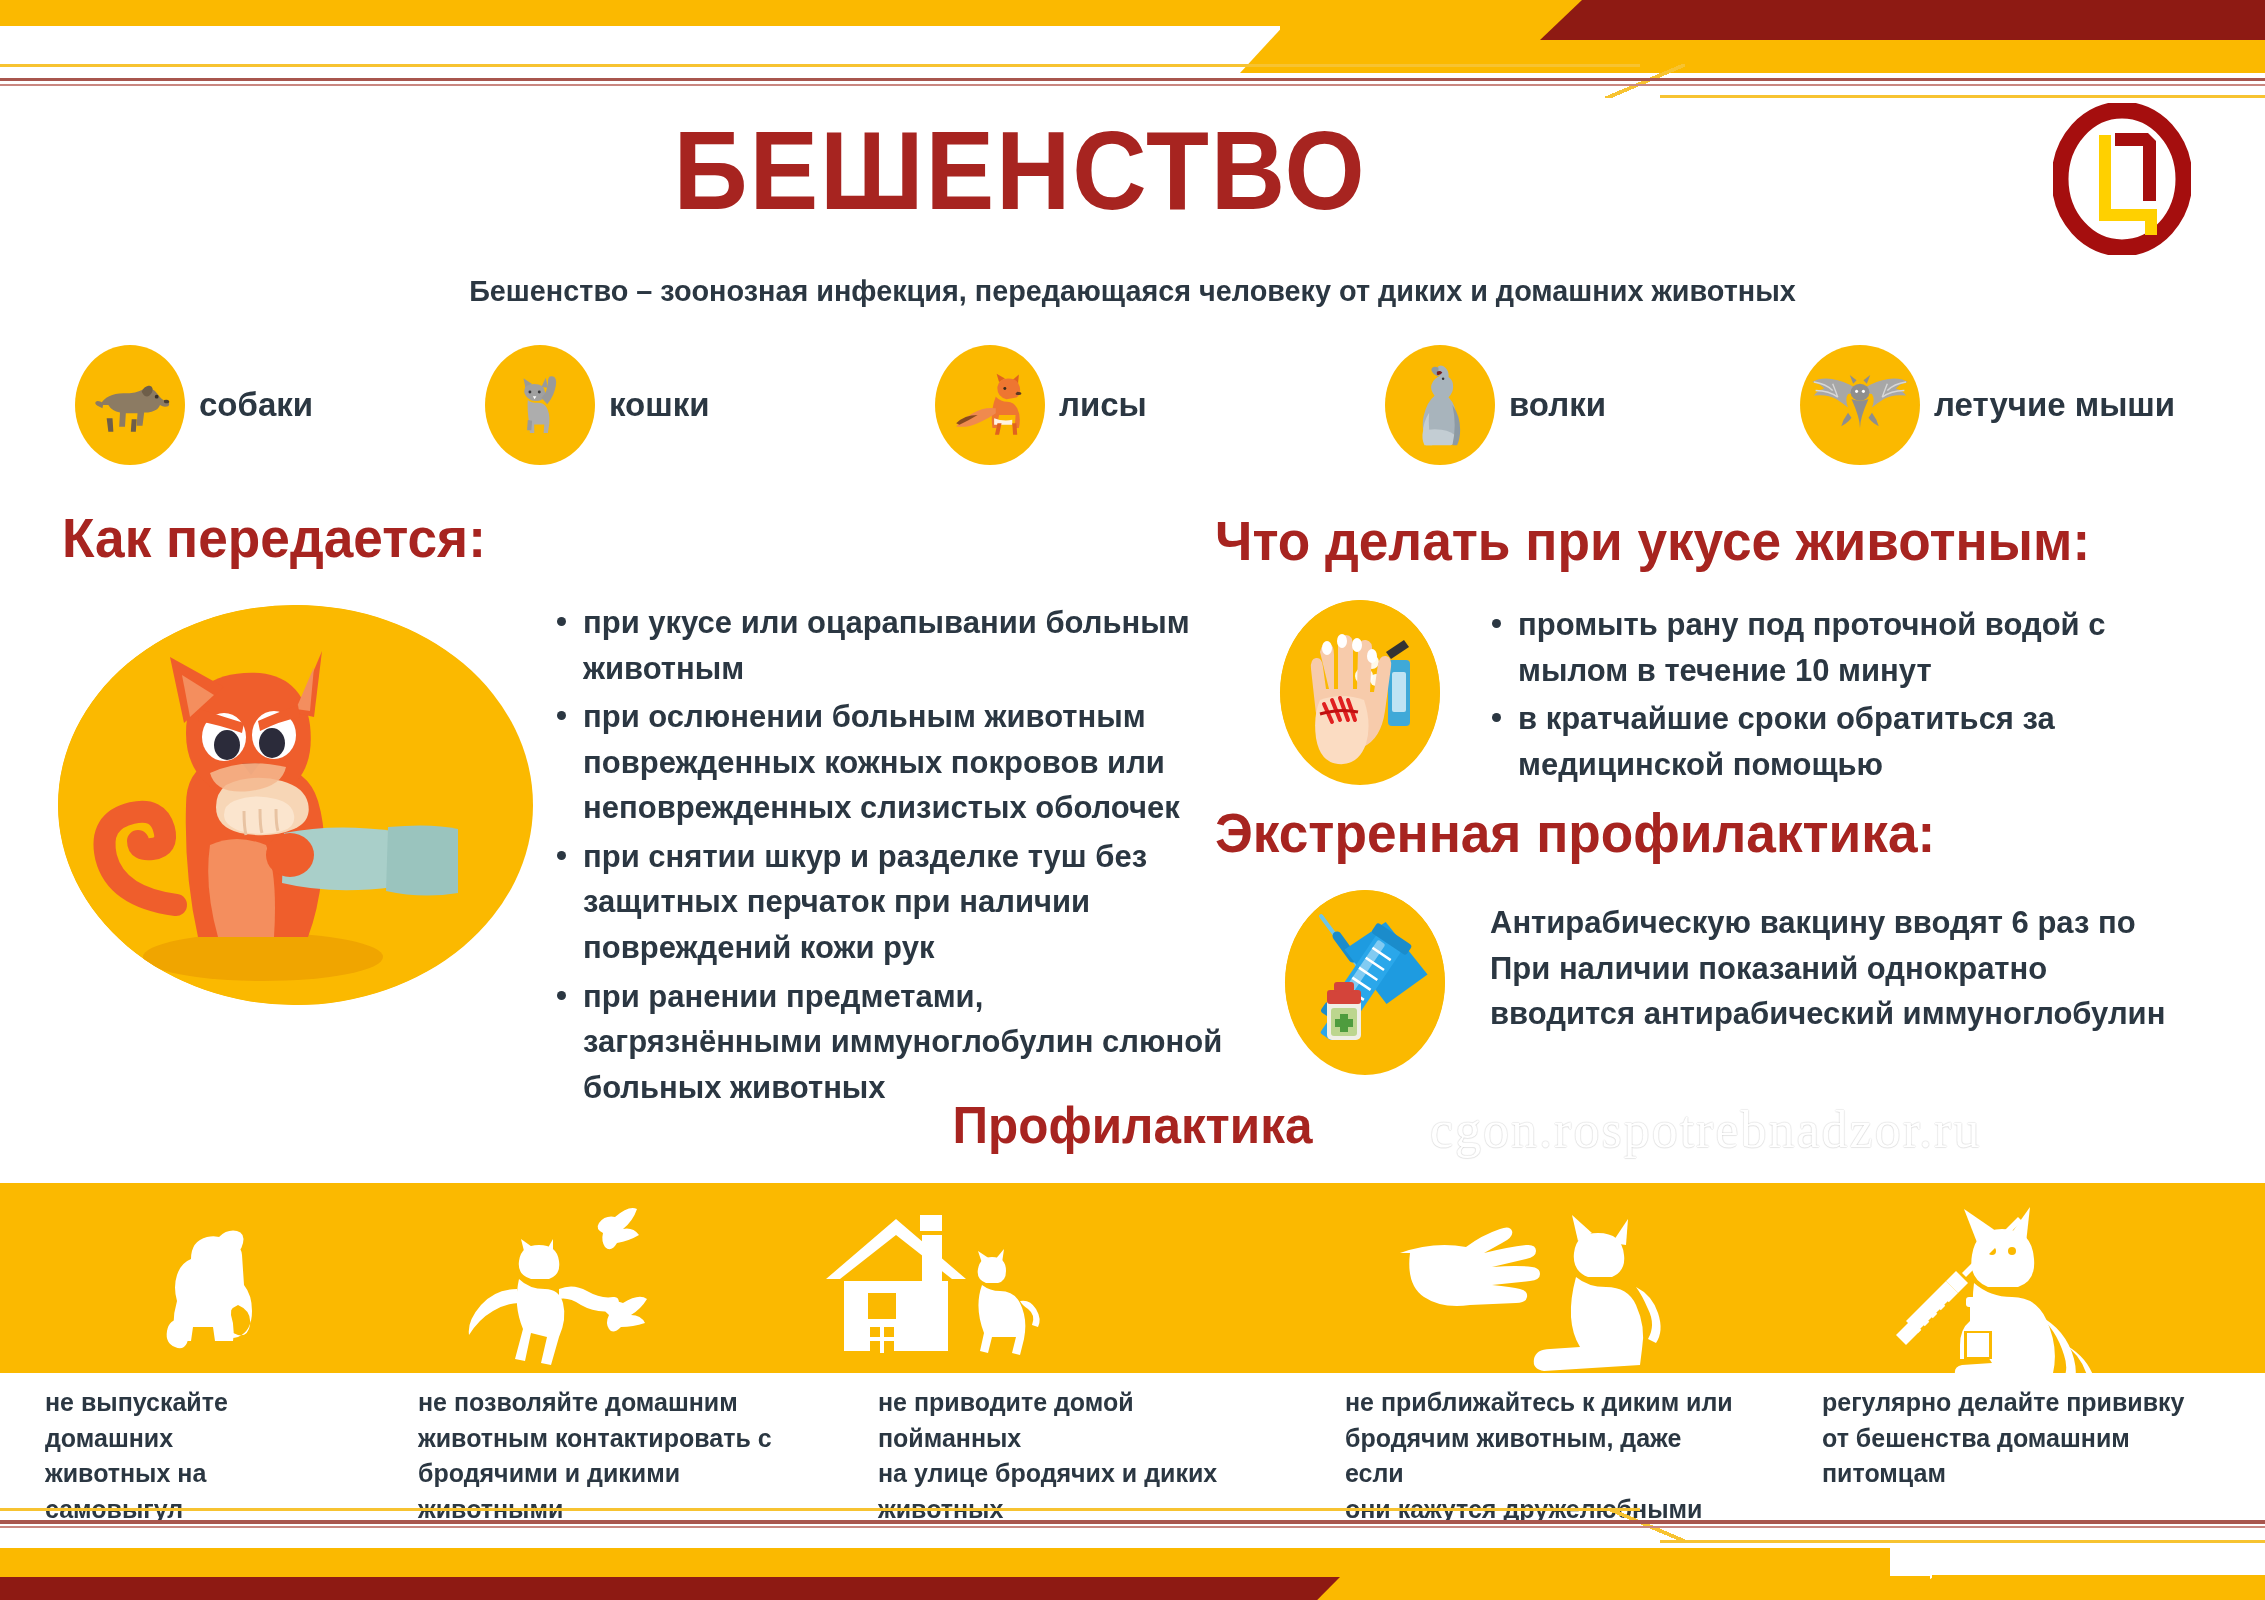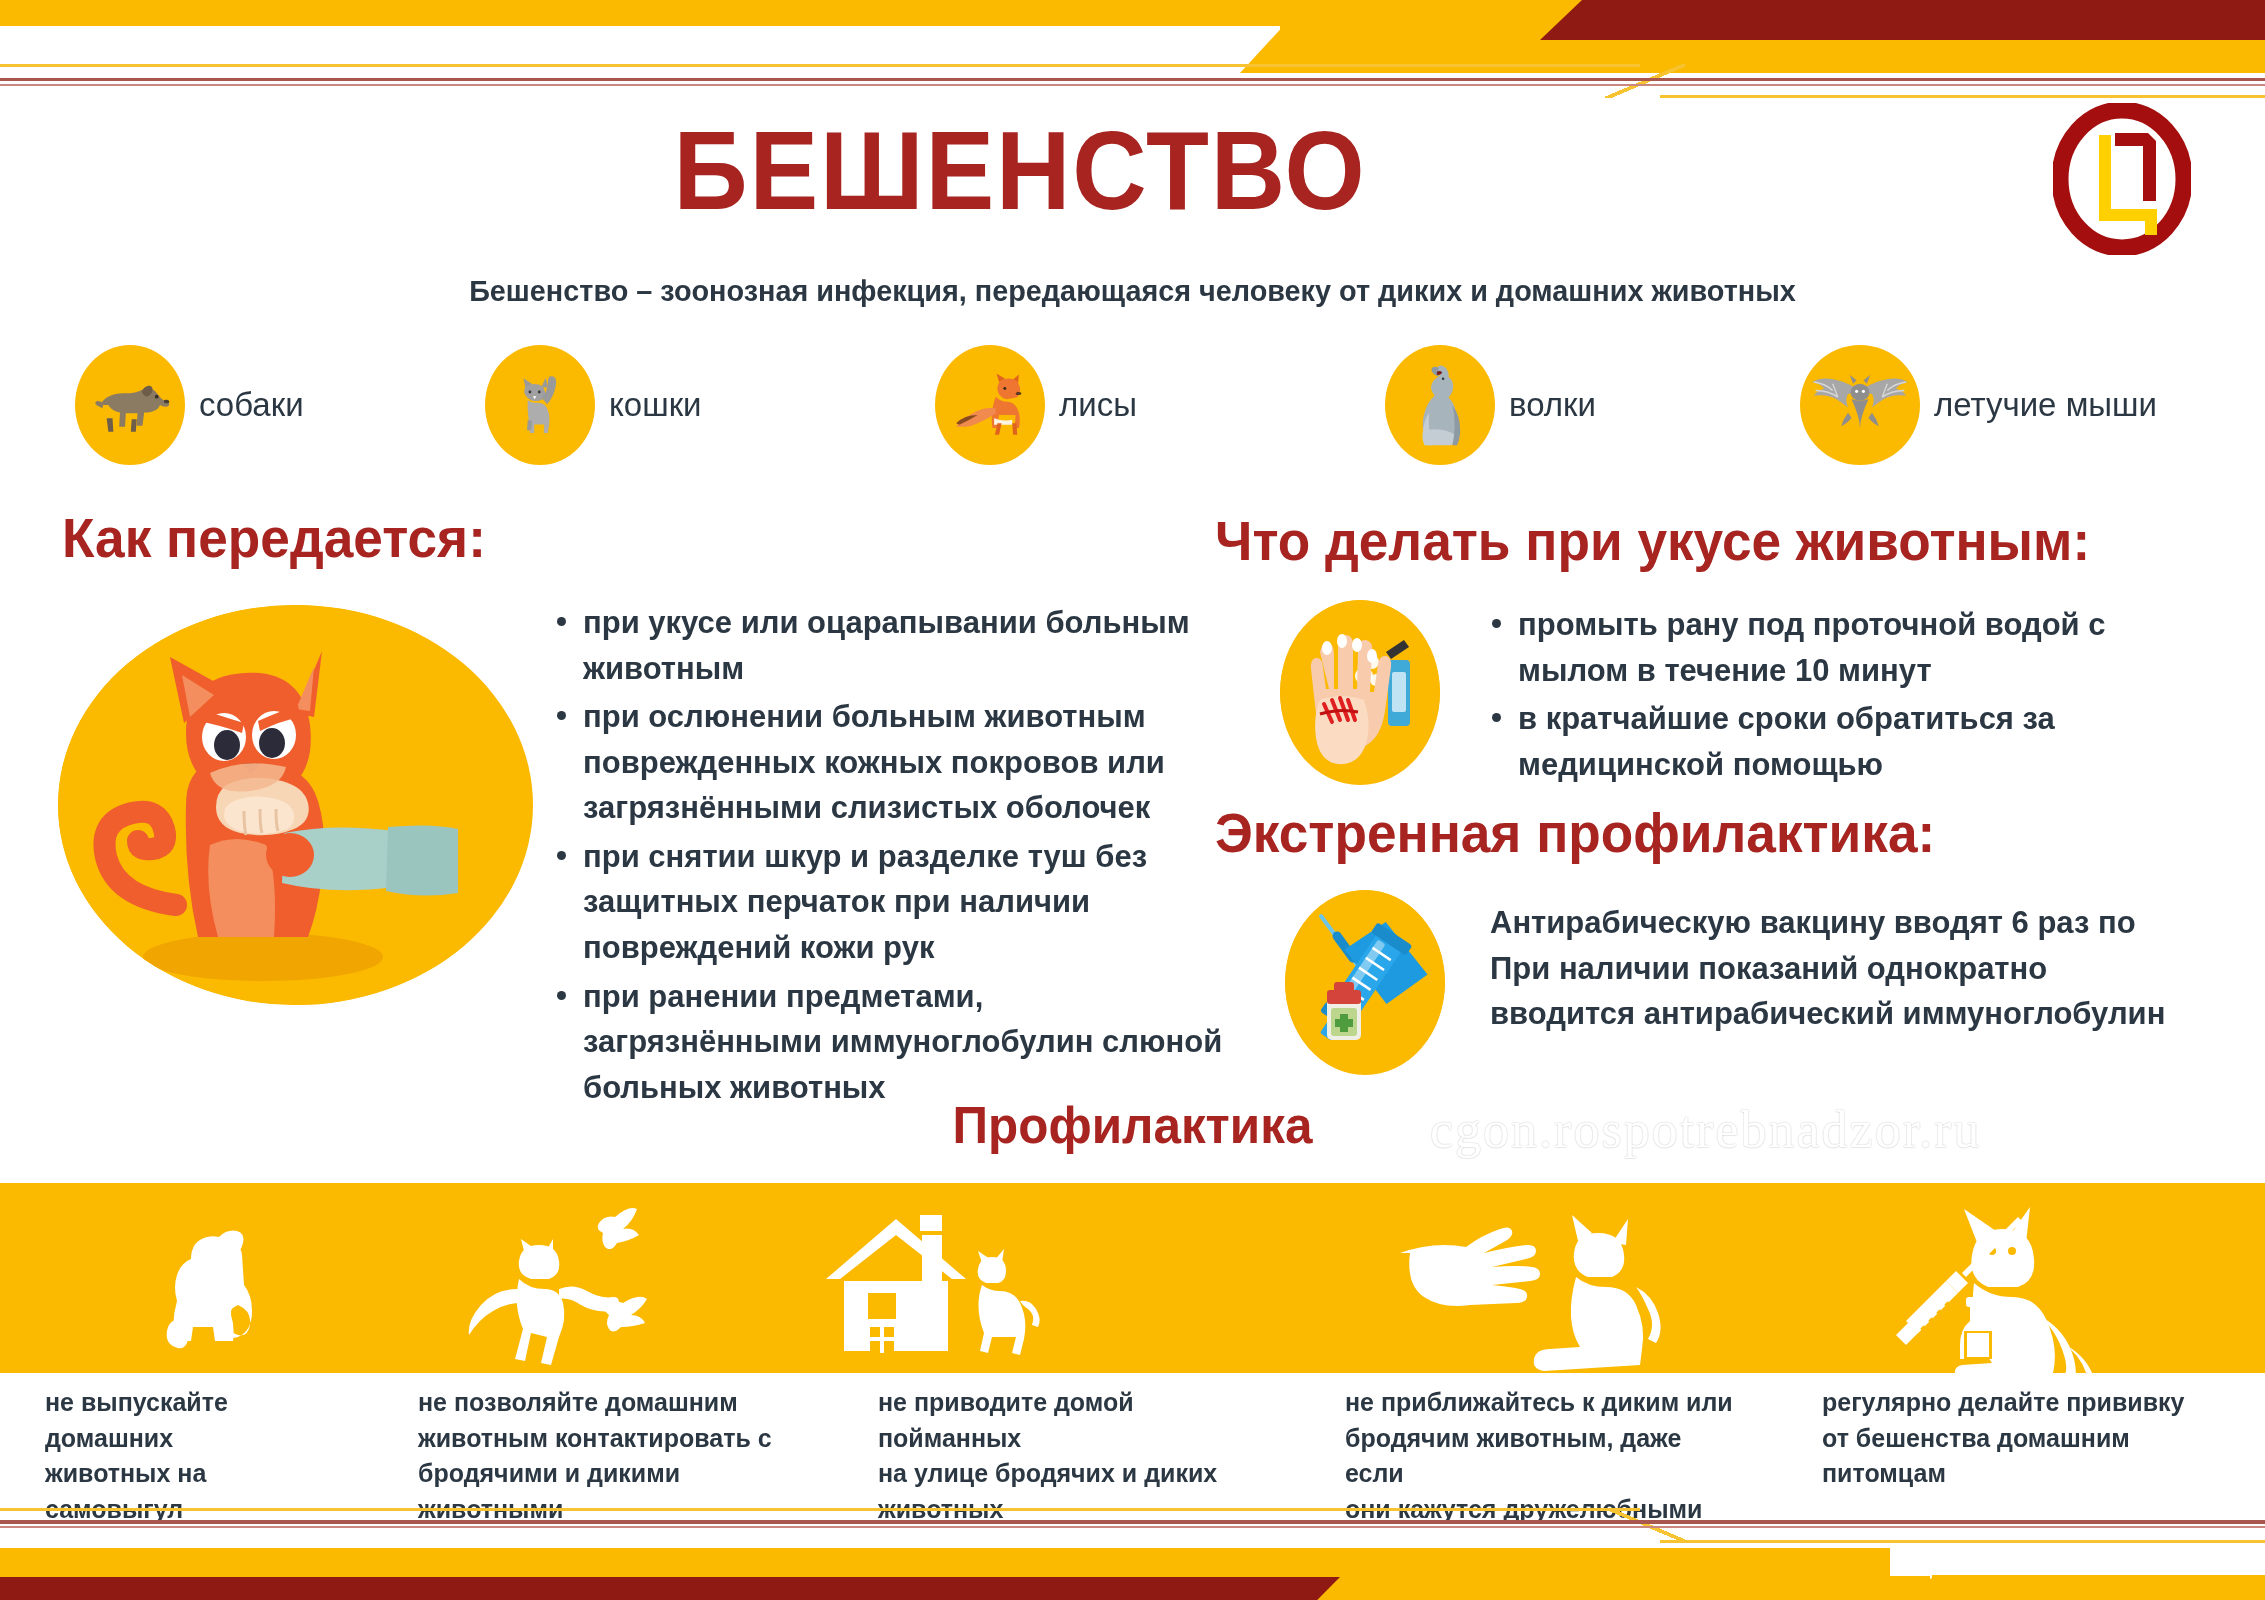--- a/index.html
+++ b/index.html
@@ -109,21 +109,21 @@
     position:absolute;left:0;top:340px;width:2265px;height:140px;
   }
   .animal{
     position:absolute;display:flex;align-items:center;gap:14px;
   }
   .animal .circle{
     width:110px;height:120px;border-radius:50%;background:#FBB900;
     display:flex;align-items:center;justify-content:center;flex:none;
   }
   .animal .lbl{
-    color:#2B3742;font-weight:normal;font-size:33px;
+    color:#2B3742;font-weight:bold;font-size:33px;
     font-family:"Liberation Sans Narrow","Liberation Sans",sans-serif;
     white-space:nowrap;
   }
 
   
   .h-red{
     position:absolute;color:#A72420;font-weight:bold;
     font-family:"Liberation Sans Narrow","Liberation Sans",sans-serif;
     font-size:56px;letter-spacing:0px;white-space:nowrap;
     transform:scaleX(0.95);transform-origin:left center;
@@ -335,21 +335,21 @@
       <path d="M168 180 q26 -12 56 -4 q22 6 26 22 q4 18 -14 26 q-24 10 -54 4 q-24 -6 -24 -26 q0 -14 10 -22z" fill="#F7D6B6"></path>
       <path d="M176 196 q20 -8 42 -2 q16 4 18 16 q2 12 -12 16 q-20 6 -42 0 q-16 -6 -16 -16 q0 -10 10 -14z" fill="#FBE5CE"></path>
       <path d="M186 206 q0 16 2 24 M202 204 q0 18 2 24 M218 204 q0 16 2 22" stroke="#E8C3A2" stroke-width="3" fill="none"></path>
 
       <path d="M152 168 q34 -16 76 -6 q-4 20 -36 24 q-34 4 -40 -18z" fill="#F4B98F" opacity="0.85"></path>
     </svg>
   </div>
 
   <ul class="bul" style="left:545px;top:600px;width:640px;">
     <li>при укусе или оцарапывании больным животным</li>
-    <li>при ослюнении больным животным поврежденных кожных покровов или загрязнёнными слизистых оболочек</li>
+    <li>при ослюнении больным животным поврежденных кожных покровов или неповрежденных слизистых оболочек</li>
     <li>при снятии шкур и разделке туш без защитных перчаток при наличии повреждений кожи рук</li>
     <li>при ранении предметами, загрязнёнными иммуноглобулин слюной больных животных</li>
   </ul>
 
   <div class="h-red" style="left:1215px;top:508px;">Что делать при укусе животным:</div>
 
   <div class="illo" style="left:1280px;top:600px;width:160px;height:185px;">
     <svg viewBox="0 0 160 185" width="160" height="185">
       <ellipse cx="80" cy="92" rx="80" ry="92" fill="#FBB900"></ellipse>
 

